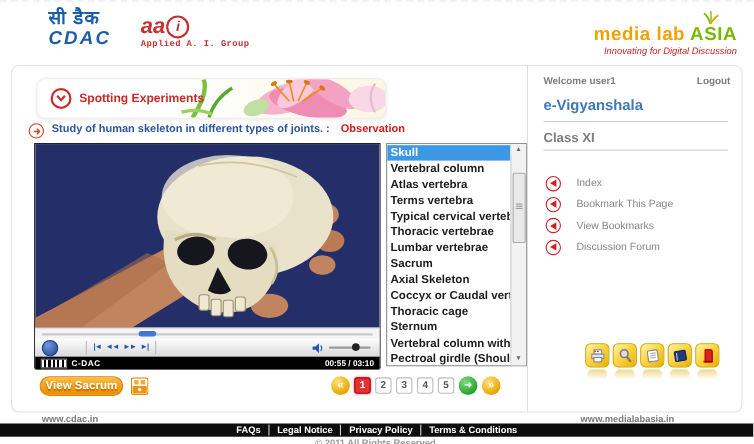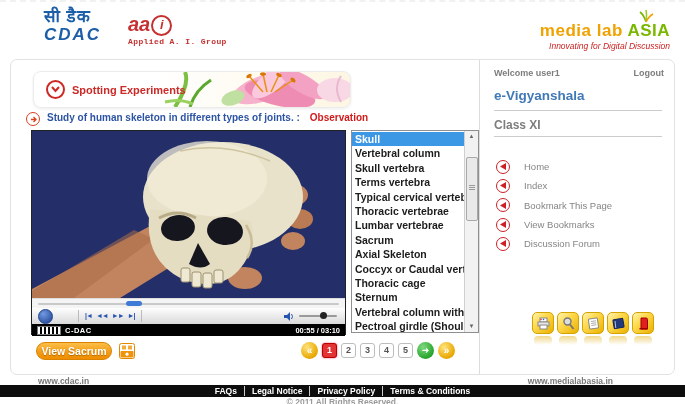--- a/index.html
+++ b/index.html
@@ -254,21 +254,21 @@
       <span class="brand-text">C-DAC</span>
       <span class="time-text">00:55 / 03:10</span>
     </div>
   </div>
 
   <div id="listbox">
     <div class="lb-items" id="skeleton-list">
 
     <div class="lb-item selected">Skull</div>
         <div class="lb-item">Vertebral column</div>
-        <div class="lb-item">Skull vertebra</div>
+        <div class="lb-item">Atlas vertebra</div>
         <div class="lb-item">Terms vertebra</div>
         <div class="lb-item">Typical cervical vertebrae</div>
         <div class="lb-item">Thoracic vertebrae</div>
         <div class="lb-item">Lumbar vertebrae</div>
         <div class="lb-item">Sacrum</div>
         <div class="lb-item">Axial Skeleton</div>
         <div class="lb-item">Coccyx or Caudal vertebrae</div>
         <div class="lb-item">Thoracic cage</div>
         <div class="lb-item">Sternum</div>
         <div class="lb-item">Vertebral column with ribs</div>
@@ -308,28 +308,20 @@
       <span class="welcome-text">Welcome user1</span>
       <a class="logout-link">Logout</a>
     </div>
     <div class="sb-title">e-Vigyanshala</div>
     <div class="sb-hr" style="top:50px;"></div>
     <div class="sb-class">Class XI</div>
     <div class="sb-hr" style="top:76px;"></div>
     <div id="sb-nav">
 
 
-        <div class="nav-item">
-          <span class="nav-icon">
-            <svg width="6" height="7" viewBox="0 0 6 7">
-              <polygon points="6,0 6,7 0,3.5" fill="#cd2026"></polygon>
-            </svg>
-          </span>
-          <span class="nav-label">Home</span>
-        </div>
 
         <div class="nav-item">
           <span class="nav-icon">
             <svg width="6" height="7" viewBox="0 0 6 7">
               <polygon points="6,0 6,7 0,3.5" fill="#cd2026"></polygon>
             </svg>
           </span>
           <span class="nav-label">Index</span>
         </div>
 

